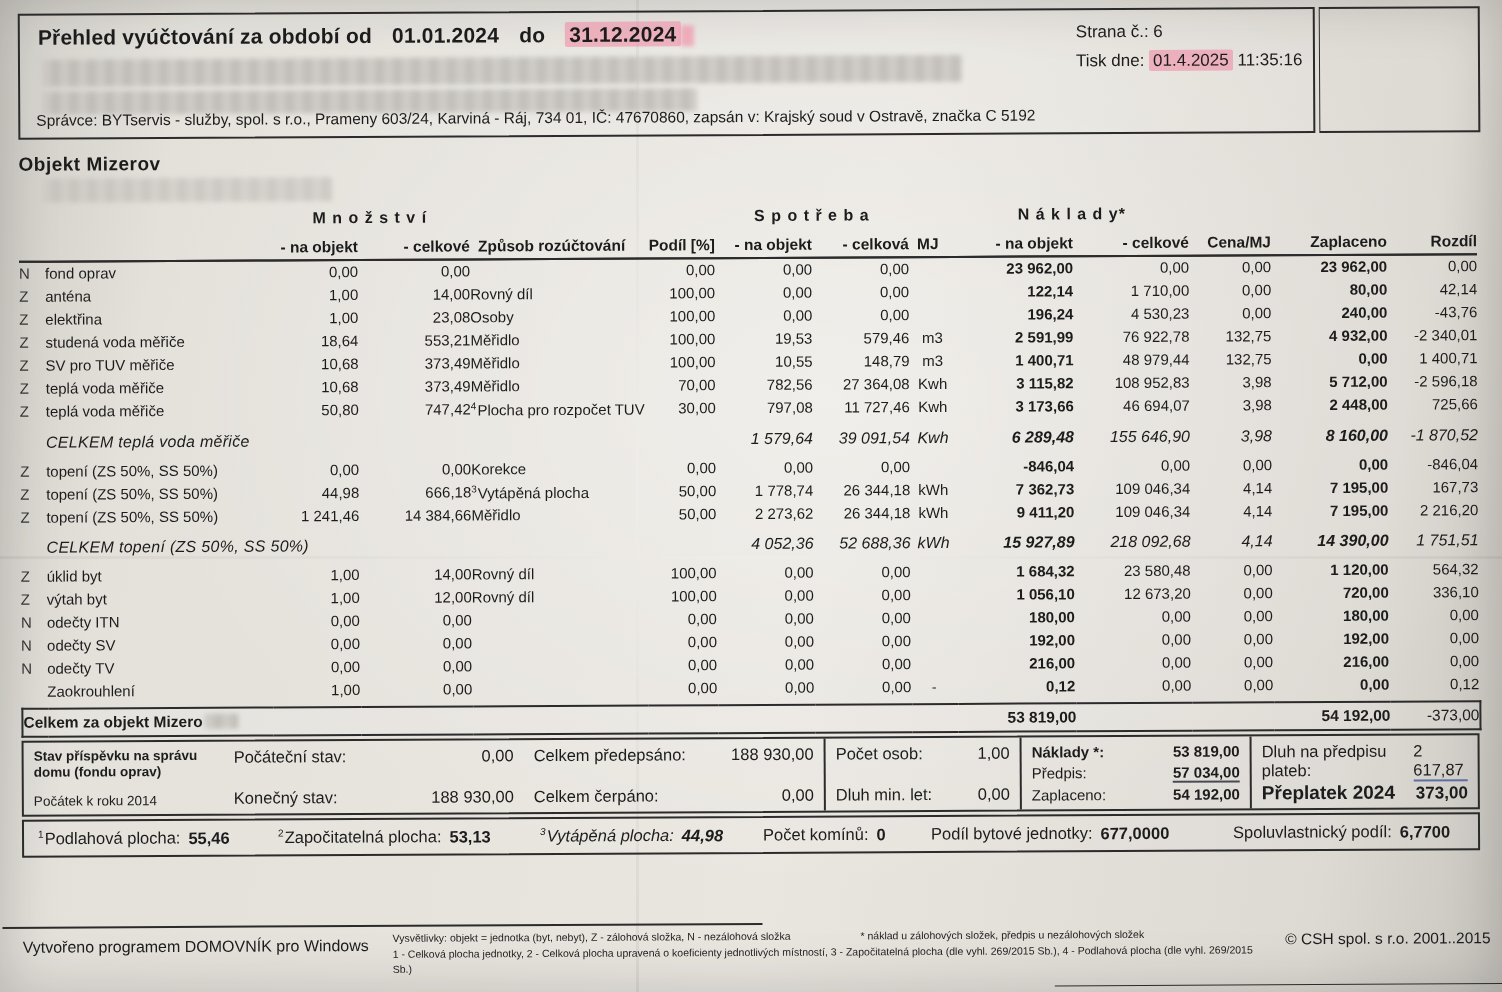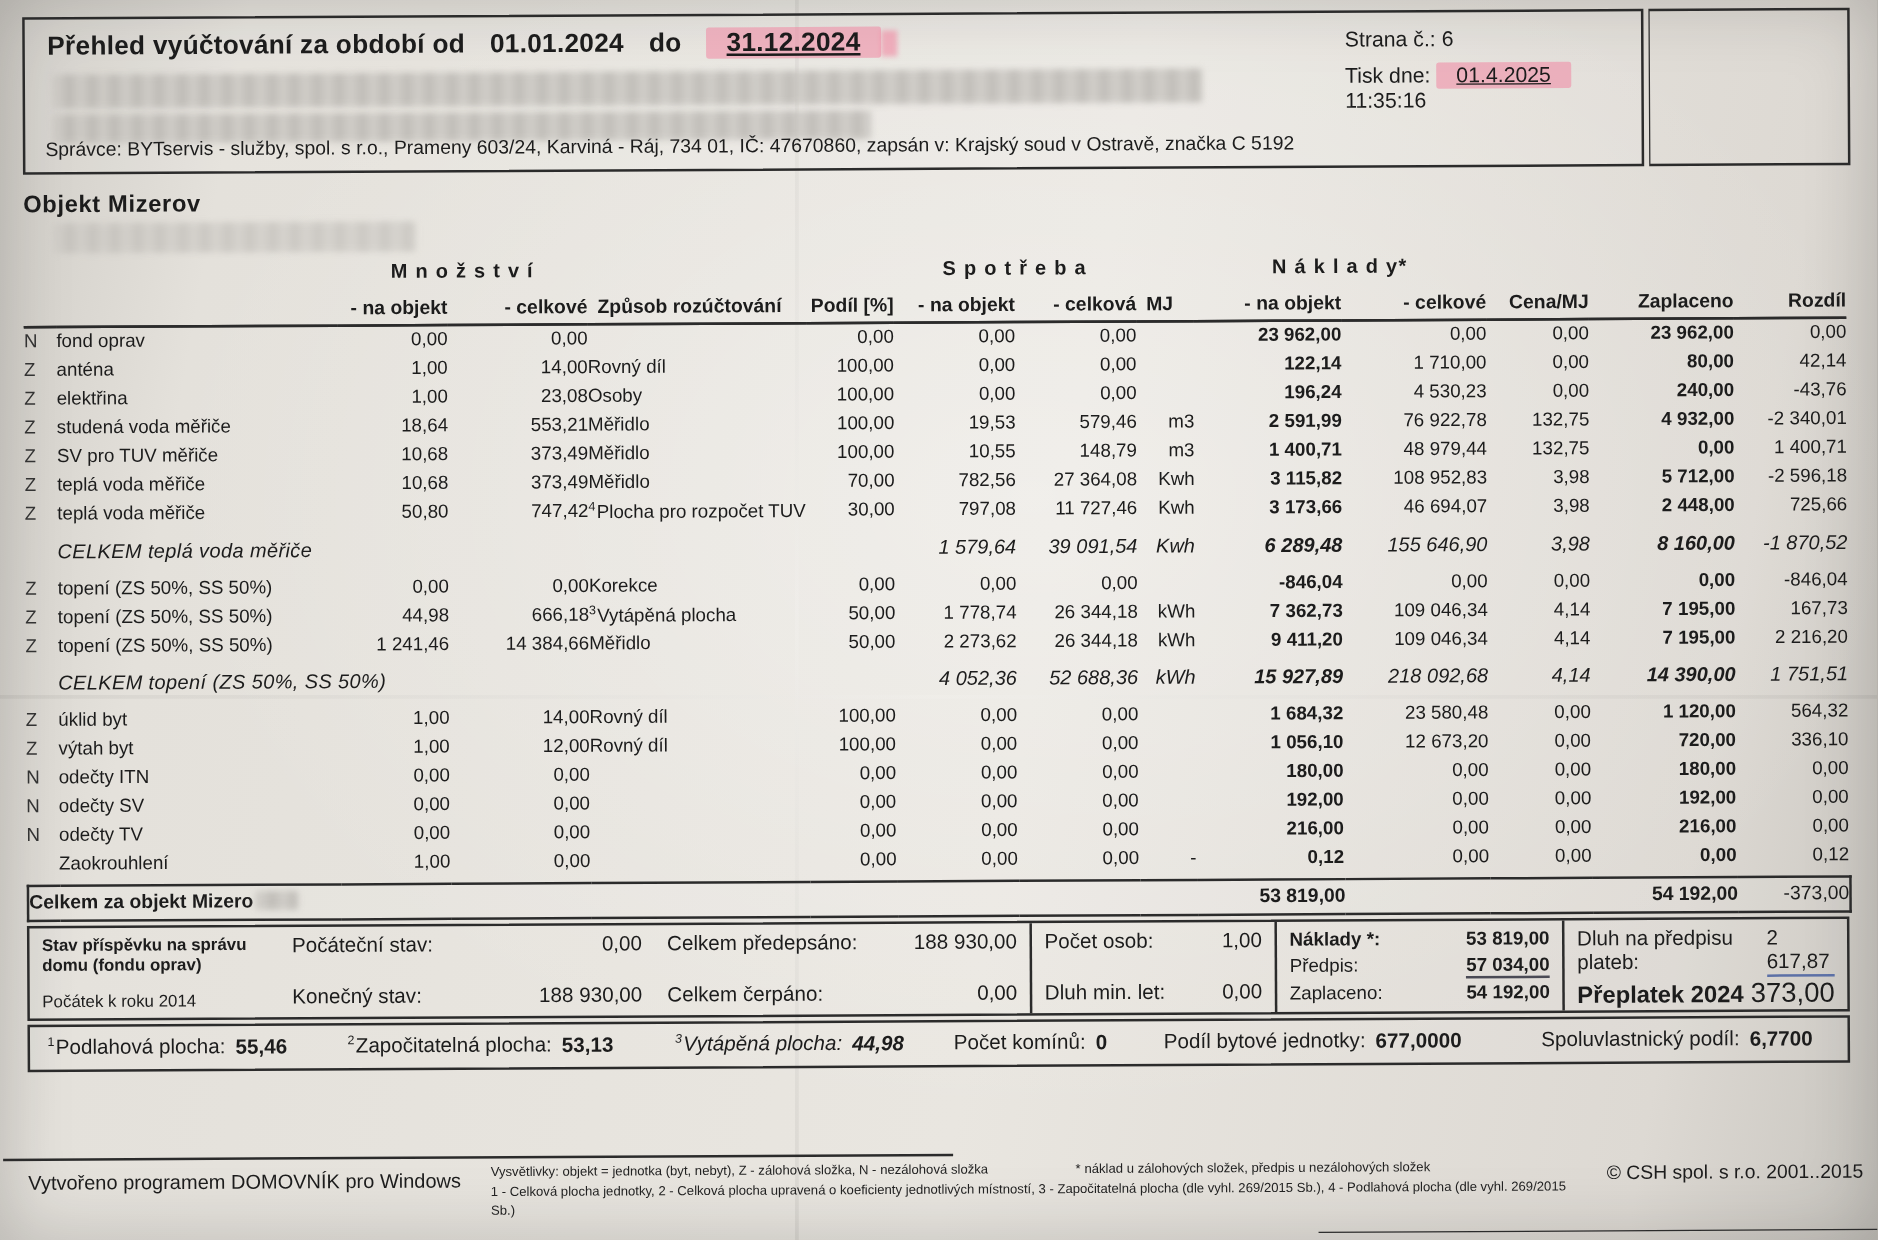--- a/index.html
+++ b/index.html
@@ -17,21 +17,21 @@
   .page::after{content:"";position:absolute;left:0;top:556px;width:100%;height:3px;
     background:linear-gradient(90deg,rgba(0,0,0,.05),rgba(255,255,255,.10),rgba(0,0,0,.05));pointer-events:none;}
   .tilt{position:absolute;inset:0;padding:10px 20px;transform:rotate(-0.3deg);transform-origin:50% 45%;}
 
   
   .header-row{display:flex;gap:4px;height:126px;}
   .header-box{position:relative;flex:1;border:2px solid #2b2b2b;background:rgba(255,255,255,.08);}
   .corner-box{width:158px;border:2px solid #2b2b2b;border-left-width:1px;}
   .title-line{position:absolute;left:18px;top:10px;font-size:21px;font-weight:bold;letter-spacing:.2px;}
   .title-line .gap{display:inline-block;width:14px;}
-  .hl{background:rgba(241,135,162,.55);padding:1px 16px;border-radius:2px;text-decoration:underline;}
+  .hl{background:rgba(241,135,162,.55);padding:1px 4px;border-radius:2px;}
   .hl-tail{display:inline-block;width:13px;height:21px;vertical-align:-5px;background:rgba(241,135,162,.6);filter:blur(2px);}
   .manager{position:absolute;left:16px;bottom:8px;font-size:15.5px;}
   .head-right{position:absolute;left:1056px;top:12px;font-size:17px;}
   .head-right .line{margin-bottom:9px;}
   .redact{background:repeating-linear-gradient(90deg,#c8c5c0 0 9px,#bab7b2 9px 18px);filter:blur(2.5px);border-radius:2px;opacity:.8;}
   .r1{position:absolute;left:22px;top:44px;width:920px;height:27px;}
   .r2{position:absolute;left:22px;top:76px;width:655px;height:23px;}
 
   
   .object-wrap{position:relative;margin-top:14px;height:26px;}
@@ -46,21 +46,21 @@
   .col-n1{width:118px}.col-n2{width:116px}.col-cena{width:82px}.col-zap{width:116px}.col-roz{width:90px}
   .r{text-align:right;}
   .b{font-weight:bold;}
   tr.grp td{font-weight:bold;font-size:16px;letter-spacing:1px;text-align:center;height:28px;vertical-align:bottom;padding-bottom:0;}
   tr.subh td{font-weight:bold;font-size:15.5px;height:26px;vertical-align:bottom;border-bottom:2px solid #2b2b2b;padding-bottom:3px;}
   tr.subh td.l{text-align:left;padding-left:8px;}
   td.c-m{font-size:10px;vertical-align:top;padding-top:5px;padding-left:4px;color:#333;}
   td.c-label{padding-left:6px;font-size:15.5px;}
   td.c-method{text-align:left;padding-left:10px;}
   td.c-method sup{font-size:10px;margin-right:1px;}
-  td.c-mj{text-align:right;padding-left:8px;}
+  td.c-mj{text-align:center;padding-left:8px;}
   tbody tr{height:23px;}
   tbody tr.sum{height:36px;font-style:italic;}
   tbody tr.sum td{font-size:16px;}
   tbody tr.sum td.c-label{letter-spacing:.3px;}
 
   
   table.total{border-collapse:collapse;table-layout:fixed;width:1458px;margin-top:4px;border:2px solid #2b2b2b;background:rgba(255,255,255,.07);}
   table.total td{white-space:nowrap;font-size:15.5px;padding:4px 0;}
   td.total-label{font-weight:bold;font-size:17px;padding-left:8px;}
   .inline-redact{display:inline-block;width:34px;height:15px;vertical-align:-2px;margin-left:2px;}
@@ -74,21 +74,21 @@
   .cellB{width:300px;}
   .cellC{width:300px;}
   .cellD{width:196px;border-left:2px solid #2b2b2b;}
   .cellE{width:230px;border-left:2px solid #2b2b2b;justify-content:center;gap:1px;}
   .cellF{flex:1;border-left:2px solid #2b2b2b;}
   .srow{display:flex;justify-content:space-between;align-items:baseline;font-size:16.5px;}
   .cellE .srow{font-size:15px;}
   .u-pencil{border-bottom:2px solid #4a4a55;}
   .u-blue{border-bottom:2.5px solid #5c70a6;}
   .big-label{font-size:19px;font-weight:bold;}
-  .big-val{font-size:22px;font-weight:normal;}
+  .big-val{font-size:17px;font-weight:bold;}
 
   
   .areas{display:flex;margin-top:3px;border:2px solid #2b2b2b;width:1458px;box-sizing:border-box;padding:7px 14px;font-size:16.5px;background:rgba(255,255,255,.05);}
   .area-item sup{font-size:10px;margin-right:1px;}
   .area-item .av{margin-left:8px;}
   .area-item:nth-child(1){width:240px;}
   .area-item:nth-child(2){width:262px;}
   .area-item:nth-child(3){width:222px;font-style:italic;}
   .area-item:nth-child(4){width:168px;}
   .area-item:nth-child(5){width:302px;}

